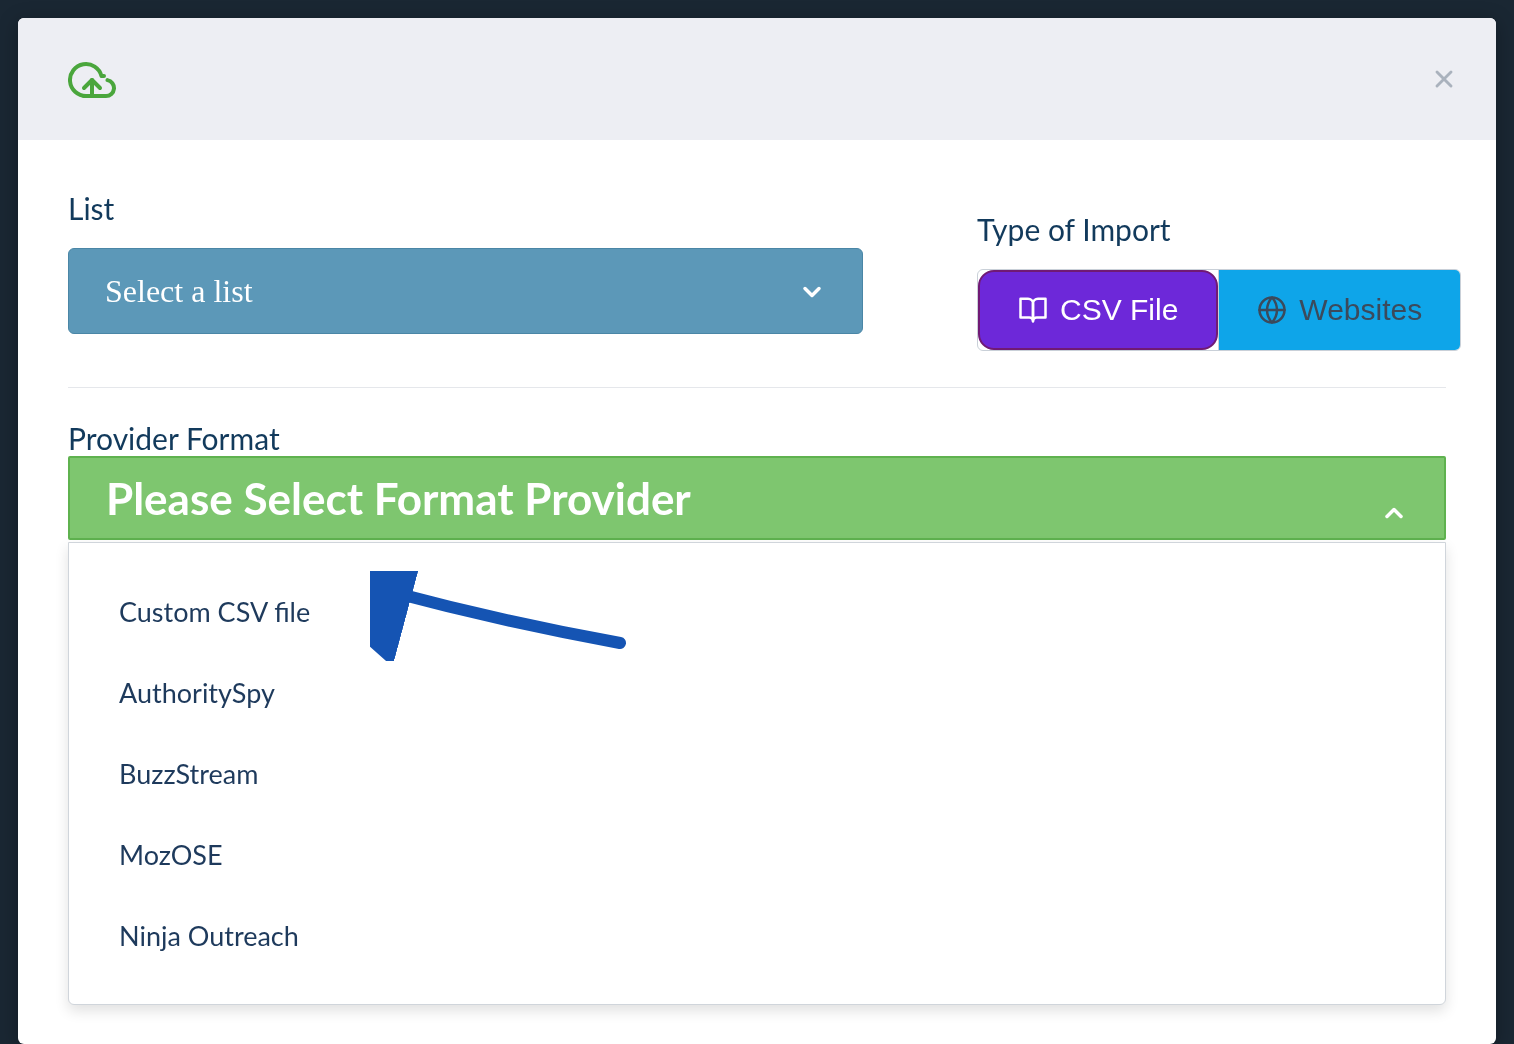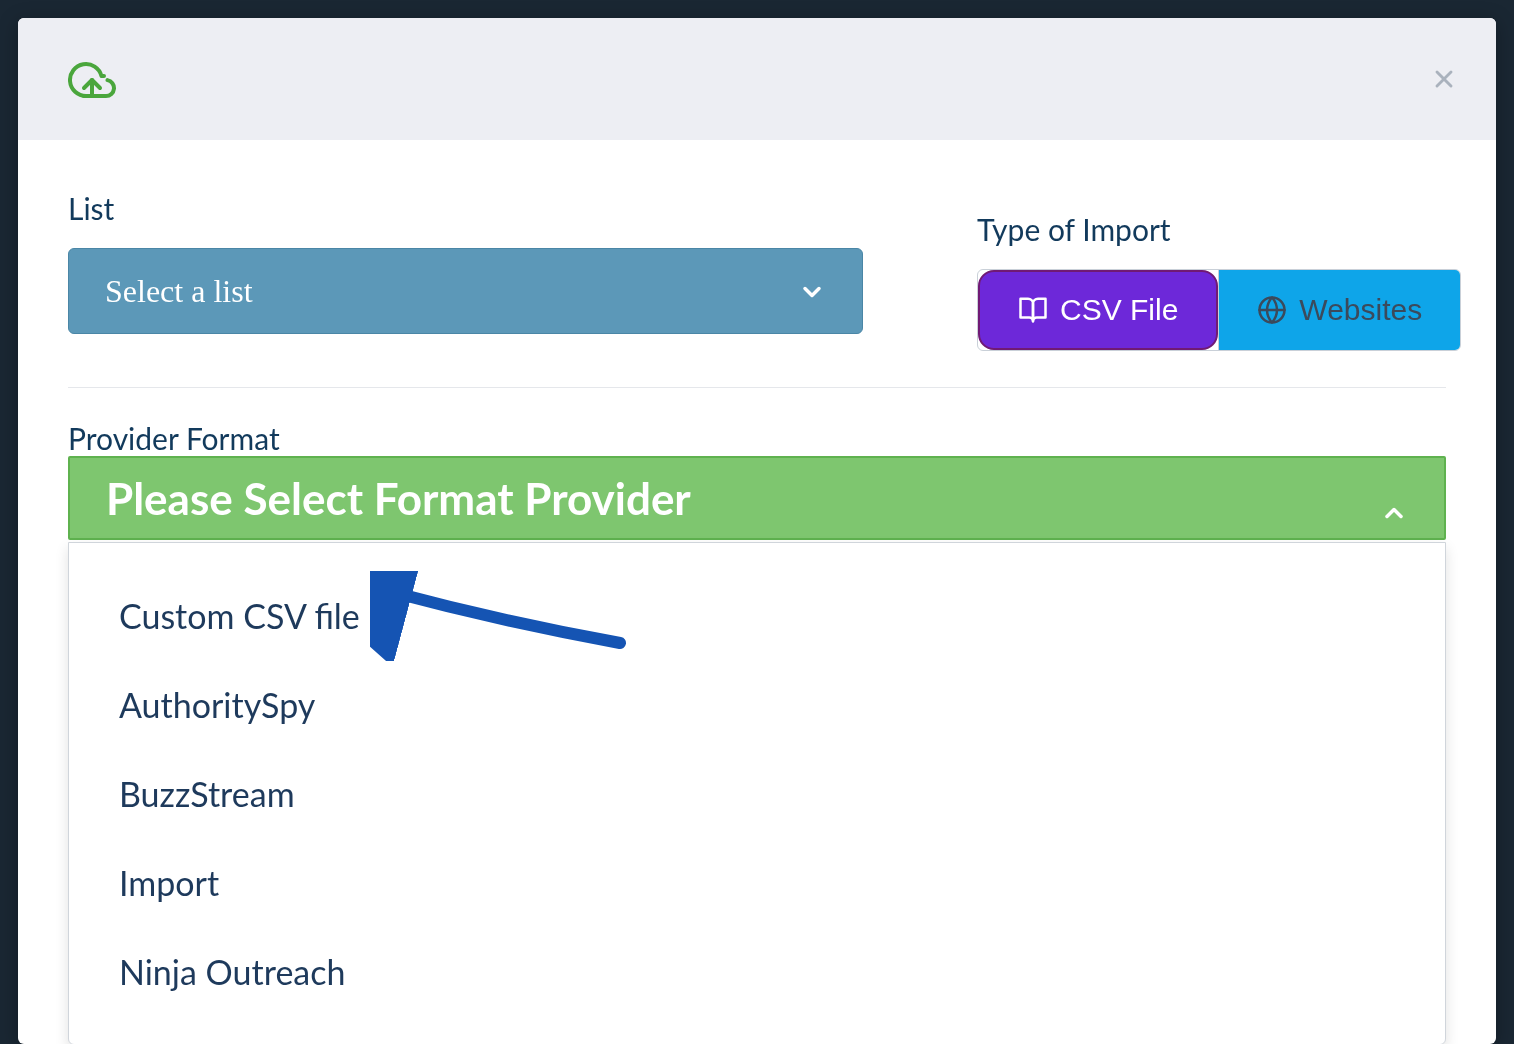--- a/index.html
+++ b/index.html
@@ -149,21 +149,21 @@
     }
     .dropdown-menu {
       background: #fff;
       border: 1px solid #d0d5db;
       border-radius: 0 0 6px 6px;
       box-shadow: 0 6px 14px rgba(0,0,0,0.12);
       padding: 28px 0;
     }
     .dropdown-item {
       padding: 24px 50px;
-      font-size: 34px;
+      font-size: 27px;
       color: #1e3a5c;
       cursor: pointer;
     }
     .annotation-arrow {
       position: absolute;
       left: 370px;
       top: 571px;
       width: 260px;
       height: 90px;
       pointer-events: none;
@@ -239,21 +239,21 @@
         <span class="chevron-up">
           <svg viewBox="0 0 24 24" fill="none" stroke="#fff" stroke-width="3" stroke-linecap="round" stroke-linejoin="round">
             <polyline points="18 15 12 9 6 15"></polyline>
           </svg>
         </span>
       </div>
       <div class="dropdown-menu">
         <div class="dropdown-item">Custom CSV file</div>
         <div class="dropdown-item">AuthoritySpy</div>
         <div class="dropdown-item">BuzzStream</div>
-        <div class="dropdown-item">Import</div>
+        <div class="dropdown-item">MozOSE</div>
         <div class="dropdown-item">Ninja Outreach</div>
       </div>
     </div>
   </div>
 </div>
 
 <svg class="annotation-arrow" viewBox="0 0 260 90">
   <defs>
     <marker id="ah" markerWidth="12" markerHeight="12" refX="2" refY="6" orient="auto">
       <path d="M0,0 L0,12 L12,6 z" fill="#1554b3"></path>

